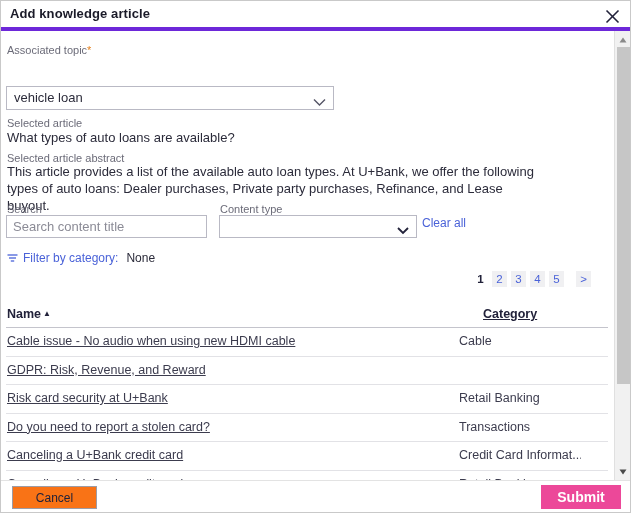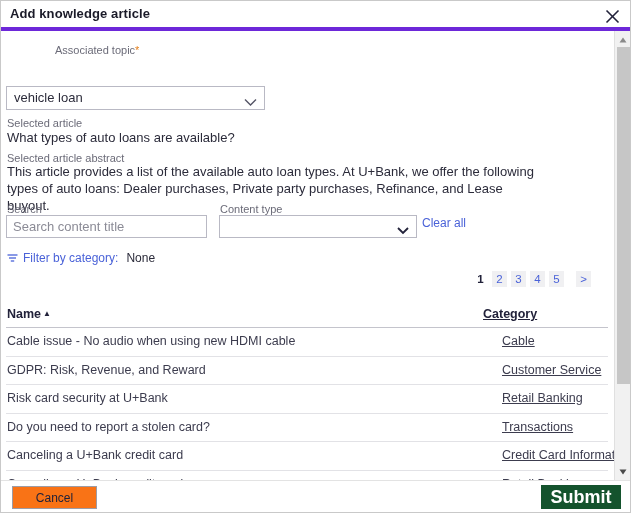--- a/index.html
+++ b/index.html
@@ -59,25 +59,25 @@
     line-height: 14px;
   }
   .field-value {
     font-size: 13px;
     color: #2b2b3a;
     line-height: 17px;
   }
   .req-star { color: #e4801d; font-size: 11px; }
 
   
-  #assoc-label { position: absolute; left: 6px; top: 12px; margin-left: 48px; }
+  #assoc-label { position: absolute; left: 6px; top: 12px; }
   #assoc-select {
     position: absolute;
     left: 5px; top: 55px;
-    width: 259px; height: 24px;
+    width: 328px; height: 24px;
     border: 1px solid #b9b9c4;
     background: #ffffff;
     cursor: pointer;
   }
   #assoc-value {
     position: absolute;
     left: 7px; top: 3px;
     font-size: 13px;
     color: #2b2b3a;
   }
@@ -198,22 +198,22 @@
     cursor: pointer;
   }
   .td {
     position: absolute;
     top: 6px;
     font-size: 12.5px;
     color: #3c3c4e;
     white-space: nowrap;
     overflow: hidden;
   }
-  .td-name { left: 1px; width: 460px; }
-  .td-category { left: 496px; width: 122px; text-decoration: underline; }
+  .td-name { left: 1px; width: 460px; text-decoration: underline; }
+  .td-category { left: 453px; width: 122px; }
 
   
   #scrollbar {
     position: absolute;
     left: 613px; top: 30px;
     width: 17px; height: 450px;
     background: #f1f1f1;
     border-left: 1px solid #e0e0e0;
   }
   #sb-up, #sb-down {
@@ -248,24 +248,24 @@
     border: 1px solid #9c9ca6;
     font-family: "Liberation Sans", sans-serif;
     font-size: 12px;
     color: #22223a;
     cursor: pointer;
   }
   #submit-btn {
     position: absolute;
     right: 11px; top: 4px;
     width: 80px; height: 24px;
-    background: #14532d;
+    background: #ec4899;
     border: none;
     font-family: "Liberation Sans", sans-serif;
-    font-size: 18px;
+    font-size: 14px;
     font-weight: bold;
     color: #ffffff;
     cursor: pointer;
   }
 </style>
 </head>
 <body>
 
 <div id="modal">
 
@@ -344,21 +344,20 @@
           <span>Category</span>
         </div>
       </div>
 
       <div class="tr">
         <div class="td td-name">Cable issue - No audio when using new HDMI cable</div>
         <div class="td td-category">Cable</div>
       </div>
       <div class="tr">
         <div class="td td-name">GDPR: Risk, Revenue, and Reward</div>
-        <div class="td td-category">Customer Service</div>
       </div>
       <div class="tr">
         <div class="td td-name">Risk card security at U+Bank</div>
         <div class="td td-category">Retail Banking</div>
       </div>
       <div class="tr">
         <div class="td td-name">Do you need to report a stolen card?</div>
         <div class="td td-category">Transactions</div>
       </div>
       <div class="tr">

